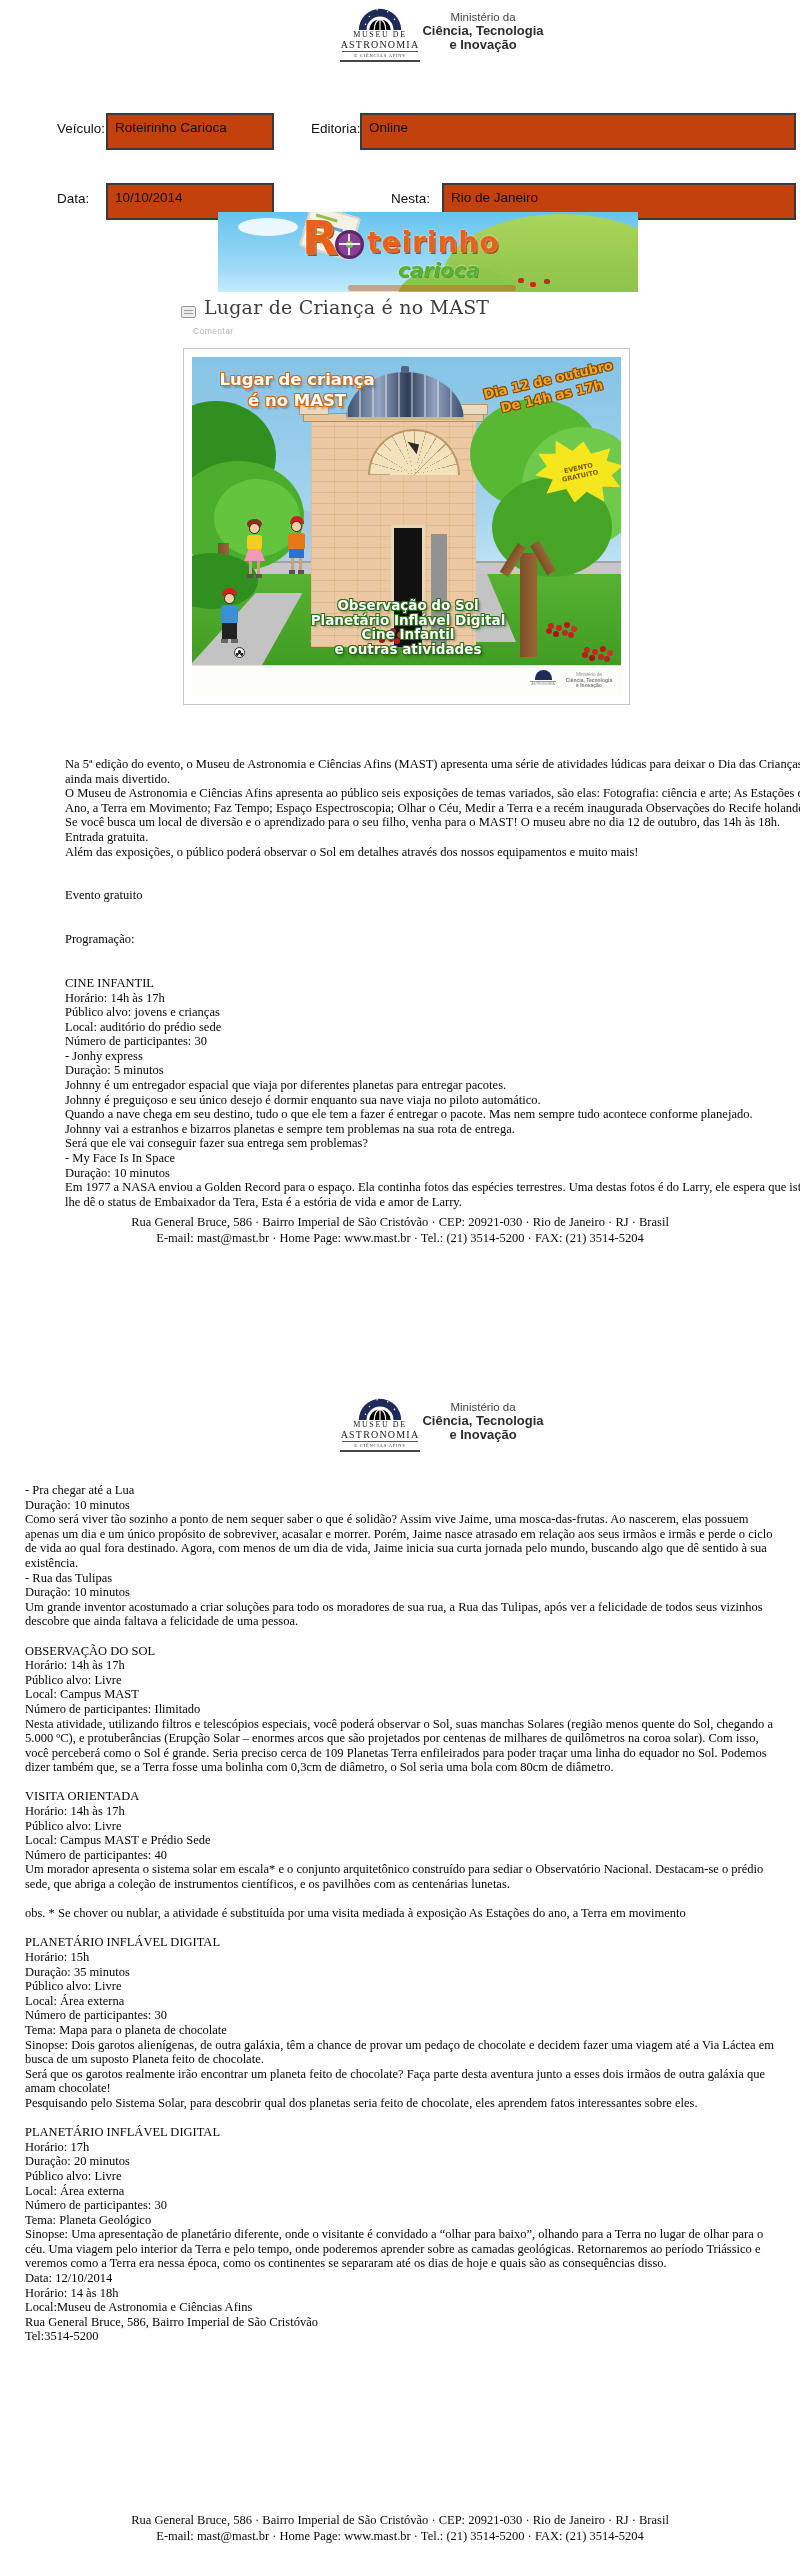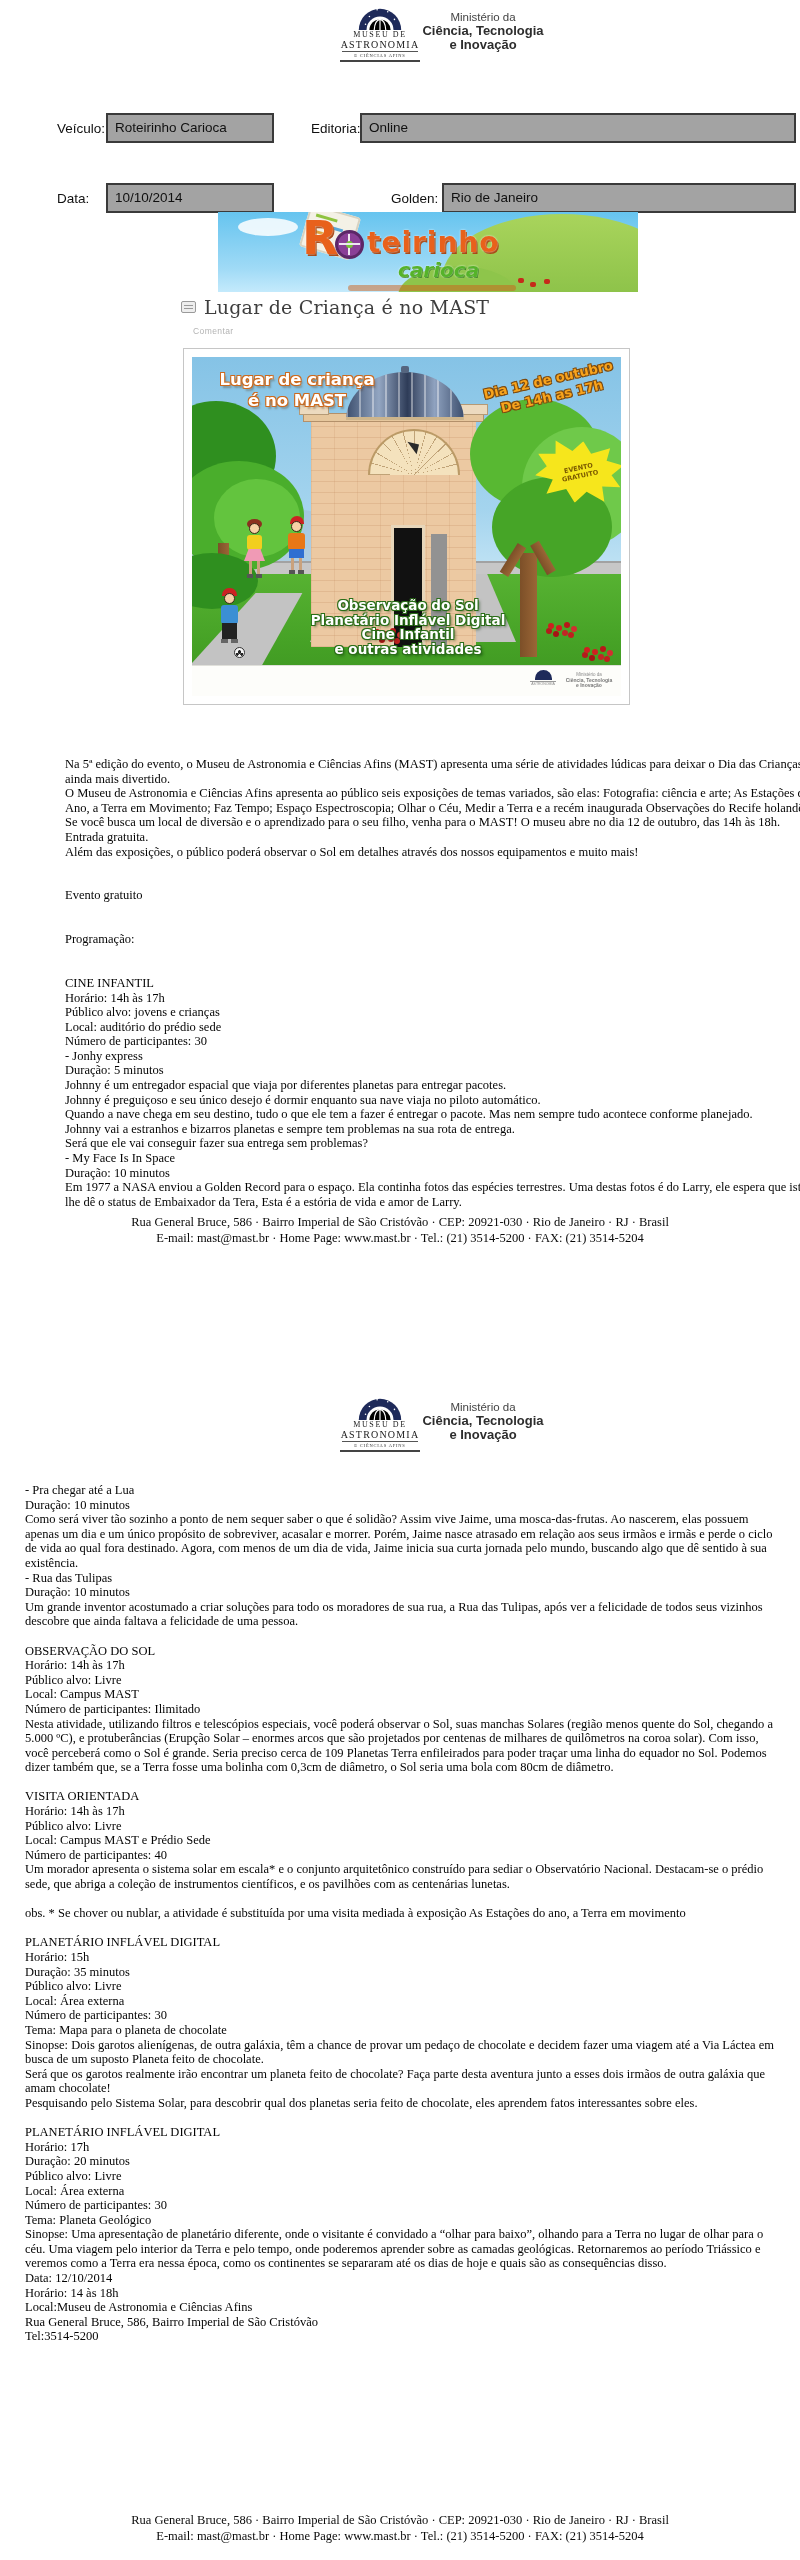--- a/index.html
+++ b/index.html
@@ -19,21 +19,21 @@
   .mrule { border-top:1px solid #555; margin:1px 10px 1px 10px; }
   .ml3 { font-size:4.5px; line-height:6px; letter-spacing:.8px; color:#333; }
   .mrule2 { border-top:2px solid #444; margin:1px 8px 0 8px; }
   .ministry { position:absolute; left:404px; top:11px; width:158px; text-align:center;
               font-family:"Liberation Sans", sans-serif; }
   .ministry .m1 { font-size:11.5px; line-height:13px; color:#444; }
   .ministry .m2 { font-size:13px; line-height:14px; font-weight:bold; color:#2d2d2d; }
 
   
   .form-label { position:absolute; font:13.5px "Liberation Sans", sans-serif; color:#101010; }
-  .form-box { position:absolute; height:30px; border:2px solid #3a3a3a; background:#a3a3a3;
+  .form-box { position:absolute; height:37px; border:2px solid #3a3a3a; background:#c2410c;
               font:13.5px/25px "Liberation Sans", sans-serif; color:#101010; padding-left:7px; overflow:hidden; }
 
   
   .banner { position:absolute; left:218px; top:212px; width:420px; height:80px; overflow:hidden;
             background:linear-gradient(180deg,#66c4ef 0%,#9fdaf6 70%,#c4eafc 100%); }
   .cloud { position:absolute; background:#fff; border-radius:50%; opacity:.85; }
   .hill { position:absolute; right:-44px; bottom:-52px; width:240px; height:130px; border-radius:50%;
           background:linear-gradient(180deg,#a9d45c,#7cb83e); }
   .hill2 { position:absolute; right:120px; bottom:-34px; width:120px; height:60px; border-radius:50%;
            background:#8ec54b; }
@@ -50,21 +50,21 @@
   .compass b { position:absolute; left:8px; top:8px; width:7px; height:7px; border-radius:50%; background:#79c43b; }
   .brand-rest { left:149px; top:16px; font-size:28px; line-height:30px; letter-spacing:1px; }
   .brand-sub { position:absolute; left:180px; top:46px; font-family:"DejaVu Sans", sans-serif;
                font-style:italic; font-weight:bold; font-size:20px; color:#55b32a;
                text-shadow:0 0 2px rgba(255,255,255,.9),1px 1px 0 #2f7a12; }
   .banner-tagline { position:absolute; left:130px; top:73px; width:168px; height:6px; border-radius:3px;
                     background:rgba(205,95,25,.5); }
   .banner-dots i { position:absolute; width:6px; height:5px; border-radius:2px; background:#c62a1a; }
 
   
-  .article-title-row { position:absolute; left:181px; top:296px; display:flex; align-items:center; gap:8px; }
+  .article-title-row { position:absolute; left:181px; top:296px; display:flex; align-items:flex-end; gap:8px; }
   .title-icon { width:15px; height:12px; border:1px solid #9a9a9a; border-radius:2px; background:#eee; position:relative; }
   .title-icon::before { content:""; position:absolute; left:2px; top:3px; width:9px; height:1px; background:#9a9a9a;
                         box-shadow:0 3px 0 #9a9a9a; }
   .article-title { font-family:"DejaVu Serif", serif; font-weight:500; font-size:19px; color:#3e3e3e; letter-spacing:.2px; }
   .comment-link { position:absolute; left:193px; top:326px; font:8.5px "Liberation Sans", sans-serif;
                   color:#b3b3b3; letter-spacing:.4px; }
 
   
   .poster { position:absolute; left:183px; top:348px; width:447px; height:357px; background:#fff;
             border:1px solid #c6c6c6; padding:8px; }
@@ -181,21 +181,21 @@
       <div class="m2">e Inovação</div>
     </div>
   </header>
 
   <div class="form-label" style="left:57px; top:121px;">Veículo:</div>
   <div class="form-box" style="left:106px; top:113px; width:168px;">Roteirinho Carioca</div>
   <div class="form-label" style="left:311px; top:121px;">Editoria:</div>
   <div class="form-box" style="left:360px; top:113px; width:436px;">Online</div>
   <div class="form-label" style="left:57px; top:191px;">Data:</div>
   <div class="form-box" style="left:106px; top:183px; width:168px;">10/10/2014</div>
-  <div class="form-label" style="left:391px; top:191px;">Golden:</div>
+  <div class="form-label" style="left:391px; top:191px;">Nesta:</div>
   <div class="form-box" style="left:442px; top:183px; width:354px;">Rio de Janeiro</div>
 
   <div class="banner">
     <span class="cloud" style="left:20px; top:6px; width:60px; height:18px;"></span>
     <span class="cloud" style="left:288px; top:10px; width:74px; height:22px;"></span>
     <span class="cloud" style="left:360px; top:34px; width:50px; height:16px;"></span>
     <span class="hill"></span>
     <span class="hill2"></span>
     <span class="map-sheet">
       <i style="left:8px; top:8px; width:22px; height:3px; background:#8fc33f;"></i>

